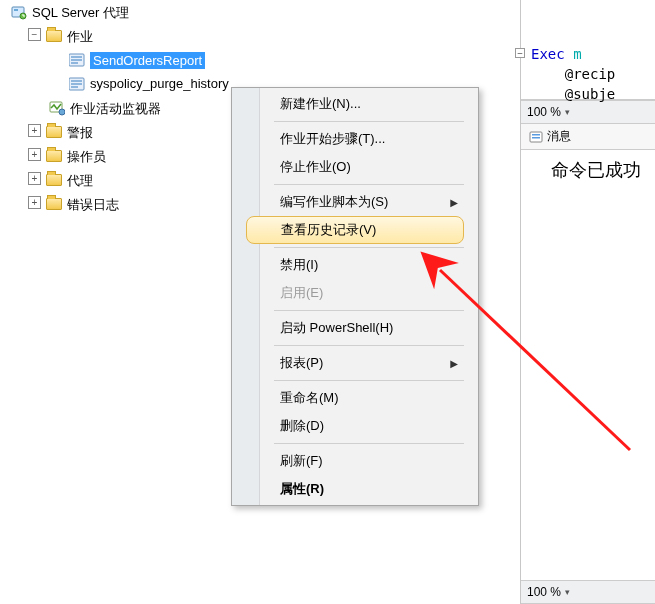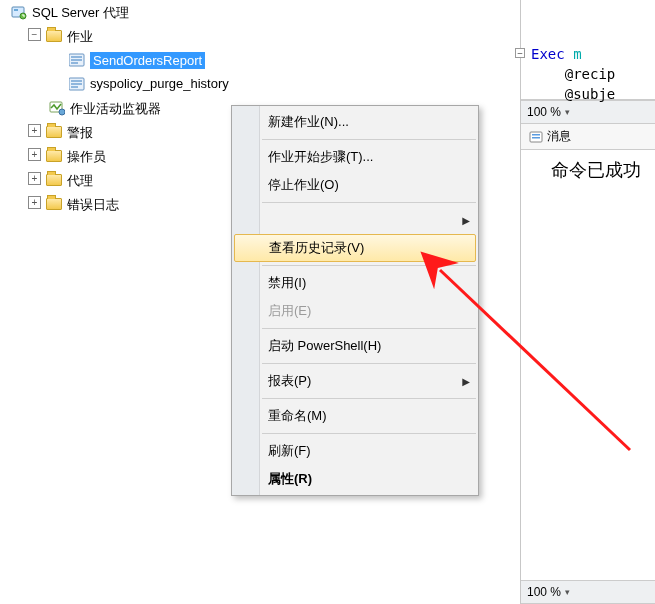--- a/index.html
+++ b/index.html
@@ -142,27 +142,27 @@
     }
     .zoom-bottom {
       position: absolute;
       bottom: 0;
       left: 0; right: 0;
     }
     
     .context-menu {
       position: absolute;
       left: 231px;
-      top: 105px;
+      top: 87px;
       width: 248px;
       background: #f2f2f2;
       border: 1px solid #a7a7a7;
       box-shadow: 3px 3px 6px rgba(0,0,0,0.25);
       font-size: 13px;
-      padding: 2px 0;
+      padding: 2px 12px;
     }
     .menu-gutter {
       position: absolute;
       left: 0; top: 0; bottom: 0;
       width: 28px;
       background: #e9ecef;
       border-right: 1px solid #d4d6d9;
     }
     .menu-item {
       position: relative;
@@ -170,21 +170,21 @@
       display: flex;
       align-items: center;
       padding-left: 36px;
       padding-right: 18px;
       cursor: pointer;
     }
     .menu-item.disabled { color: #9b9b9b; cursor: default; }
     .menu-item.highlight {
       background: linear-gradient(#fff7df,#ffe9a8);
       border: 1px solid #e5b84f;
-      border-radius: 2px;
+      border-radius: 8px;
       margin: 0 2px;
       padding-left: 34px;
     }
     .menu-sep {
       height: 1px;
       background: #cfcfcf;
       margin: 3px 2px 3px 30px;
     }
     .submenu-arrow {
       position: absolute;
@@ -341,20 +341,21 @@
     </div>
   <div class="menu-sep"></div>
   <div class="menu-item">
       <span>作业开始步骤(T)...</span>
     </div>
   <div class="menu-item">
       <span>停止作业(O)</span>
     </div>
   <div class="menu-sep"></div>
   <div class="menu-item">
+      <span>编写作业脚本为(S)</span>
       <span class="submenu-arrow">▶</span>
     </div>
   <div class="menu-item highlight">
       <span>查看历史记录(V)</span>
     </div>
   <div class="menu-sep"></div>
   <div class="menu-item">
       <span>禁用(I)</span>
     </div>
   <div class="menu-item disabled">
@@ -365,20 +366,23 @@
       <span>启动 PowerShell(H)</span>
     </div>
   <div class="menu-sep"></div>
   <div class="menu-item">
       <span>报表(P)</span>
       <span class="submenu-arrow">▶</span>
     </div>
   <div class="menu-sep"></div>
   <div class="menu-item">
       <span>重命名(M)</span>
+    </div>
+  <div class="menu-item">
+      <span>删除(D)</span>
     </div>
   <div class="menu-sep"></div>
   <div class="menu-item">
       <span>刷新(F)</span>
     </div>
   <div class="menu-item bold">
       <span>属性(R)</span>
     </div>
 </div>
 

